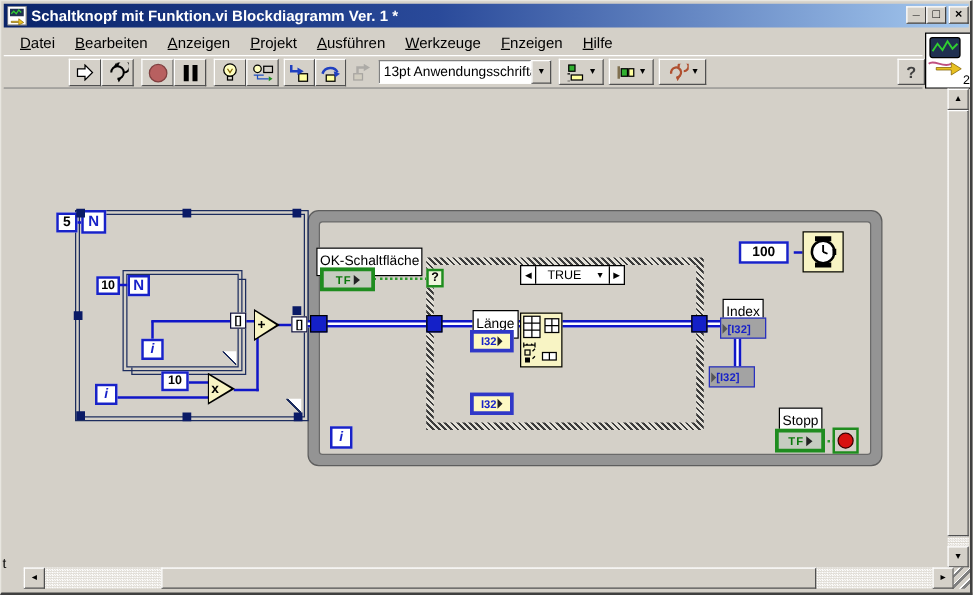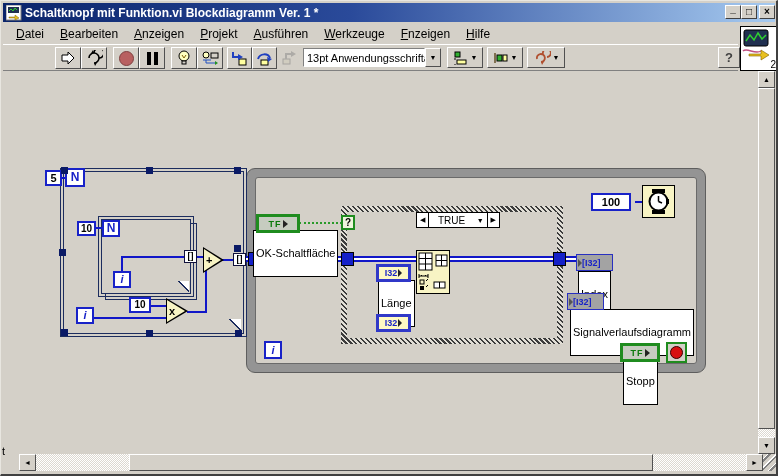--- a/index.html
+++ b/index.html
@@ -17,21 +17,21 @@
   .toolbar{left:2px;top:43px;width:735px;height:27px;border-top:1px solid #fff;border-bottom:1px solid #808080;box-sizing:border-box;}
   .tbtn{position:absolute;top:2px;width:26px;height:22px;background:#d4d0c8;border:1px solid;border-color:#fff #505050 #505050 #fff;box-sizing:border-box;display:flex;align-items:center;justify-content:center;}
   .tbtn.flat{border-color:transparent;}
   .sunken{background:#fff;border:1px solid;border-color:#808080 #fff #fff #808080;box-sizing:border-box;}
   .ddarrow{font-size:7px;color:#000;}
   
   .sb-track{background:repeating-conic-gradient(#ffffff 0% 25%, #dcd8d0 0% 50%) 0 0/2px 2px;}
   .sb-btn{background:#d4d0c8;border:1px solid;border-color:#fff #505050 #505050 #fff;box-sizing:border-box;text-align:center;font-size:7px;line-height:15px;color:#000;}
   .sb-thumb{background:#d4d0c8;border:1px solid;border-color:#fff #505050 #505050 #fff;box-sizing:border-box;}
   
-  .lbl{background:#fff;border:1px solid #000;font-size:11px;color:#000;padding:16px 2px;white-space:nowrap;line-height:13px;margin-top:32px;}
+  .lbl{background:#fff;border:1px solid #000;font-size:11px;color:#000;padding:4px 2px;white-space:nowrap;line-height:13px;}
   .constbox{background:#fff;border:2px solid #1822c8;font-size:11px;font-weight:bold;color:#000;text-align:center;box-sizing:border-box;}
   .nterm{background:#fff;border:2px solid #1822c8;color:#1822c8;font-weight:bold;font-size:12px;text-align:center;box-sizing:border-box;line-height:14px;}
   .tfterm{background:#c6ccc0;border:3px solid #1f8c1f;box-sizing:border-box;display:flex;align-items:center;justify-content:center;gap:1px;}
   .tfterm .t{color:#0c7a0c;font-weight:bold;font-size:9px;letter-spacing:1px;}
   .arrow-r{width:0;height:0;border-left:5px solid #222;border-top:4px solid transparent;border-bottom:4px solid transparent;}
   .i32c{background:#fef9c3;border:3px solid #3038c8;box-sizing:border-box;display:flex;align-items:center;justify-content:center;gap:1px;}
   .i32c .t{color:#1822c8;font-weight:bold;font-size:9px;}
   .i32a{background:#a3a3a3;border:1px solid #2830c0;box-sizing:border-box;display:flex;align-items:center;justify-content:flex-start;padding-left:1px;}
   .i32a .t{color:#1822c8;font-weight:bold;font-size:9px;}
   .tunnel{background:#fff;border:1px solid #10103a;box-sizing:border-box;color:#000;font-size:9px;font-weight:bold;text-align:center;line-height:11px;}
@@ -306,21 +306,20 @@
     <span class="t">I32</span>
       <span class="arrow-r" style="border-left-width:4px;"></span>
   </div>
 
   <div class="abs lbl" style="left:577px;top:238px;"><span>Index</span></div>
   <div class="abs i32a" style="left:575px;top:253px;width:37px;height:17px;">
     <span class="arrow-r" style="border-left-width:4px;border-left-color:#555;"></span>
       <span class="t">[I32]</span>
   </div>
 
-  <div class="abs lbl" style="left:569px;top:276px;"><span>Signalverlaufsdiagramm</span></div>
   <div class="abs i32a" style="left:566px;top:292px;width:37px;height:17px;">
     <span class="arrow-r" style="border-left-width:4px;border-left-color:#555;"></span>
       <span class="t">[I32]</span>
   </div>
 
   <div class="abs constbox" style="left:590px;top:192px;width:40px;height:18px;line-height:14px;"><span>100</span></div>
   <div class="abs fnbox" style="left:641px;top:184px;width:33px;height:33px;">
     <svg width="31" height="31">
       <rect x="9" y="3" width="13" height="4" fill="#000"></rect>
       <rect x="9" y="24" width="13" height="4" fill="#000"></rect>

